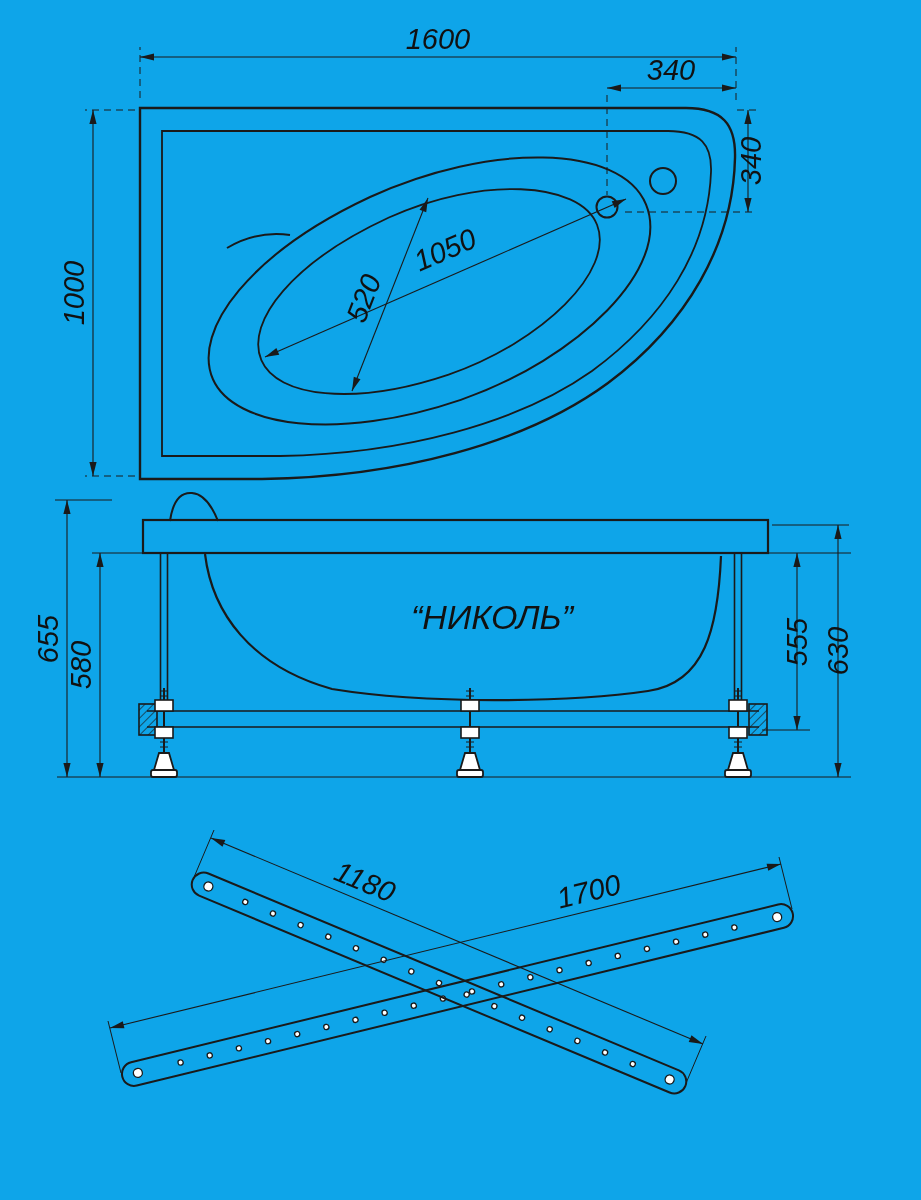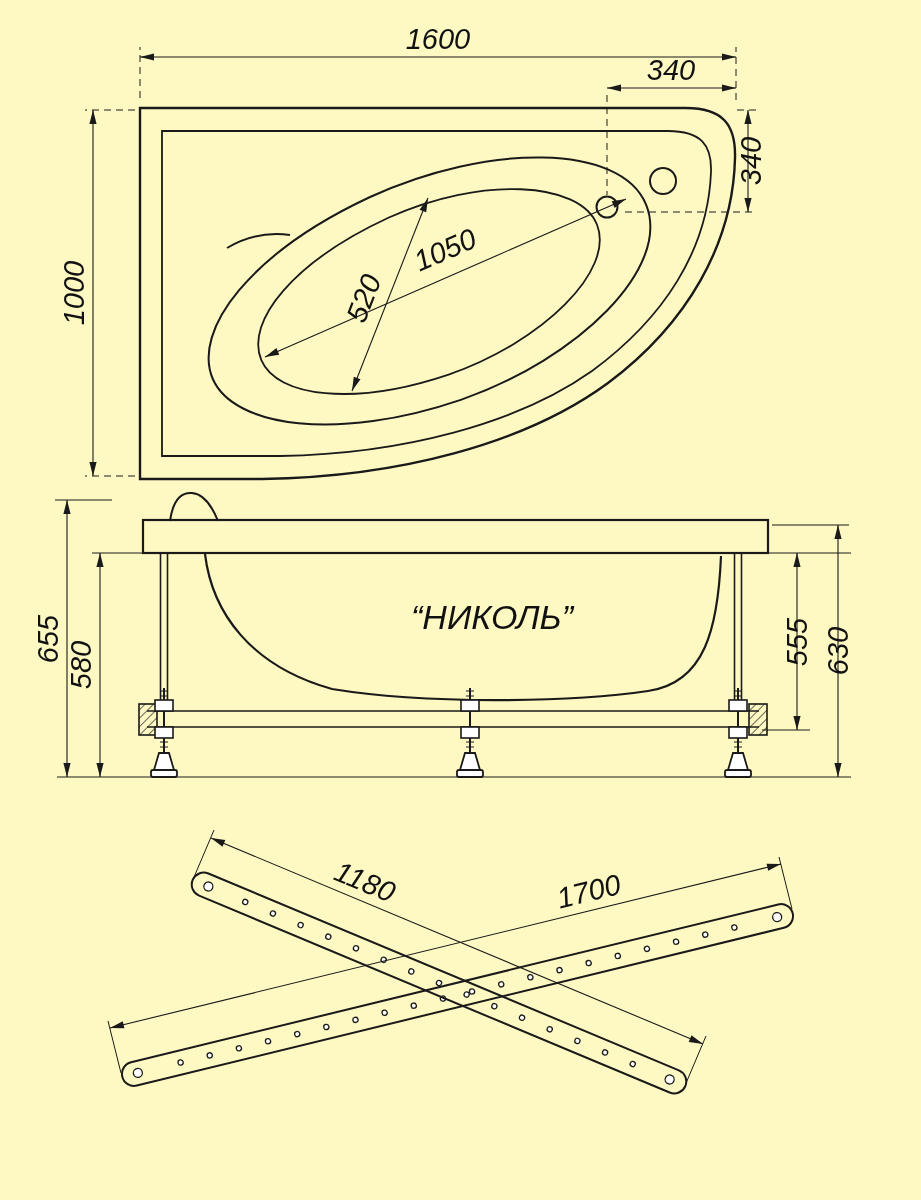--- a/index.html
+++ b/index.html
@@ -1,16 +1,16 @@
 <!DOCTYPE html>
 <html><head>
 <meta charset="utf-8">
 <style>
   html,body{margin:0;padding:0;background:#fff;}
-  .page{position:relative;width:921px;height:1200px;background:#fef9c3;overflow:hidden;
+  .page{position:relative;width:921px;height:1200px;background:#0ea5e9;overflow:hidden;
         font-family:"Liberation Sans",sans-serif;}
   svg{display:block;}
   .dim-text{font-style:italic;font-size:29px;fill:#111;font-family:"Liberation Sans",sans-serif;}
   .model-text{font-style:italic;font-size:34px;fill:#111;font-family:"Liberation Sans",sans-serif;}
   .outline{fill:none;stroke:#1a1a1a;}
   .thin{stroke:#1a1a1a;stroke-width:1;fill:none;}
   .ext{stroke:#1a1a1a;stroke-width:1;stroke-dasharray:7 5;fill:none;}
   .dim{stroke:#1a1a1a;stroke-width:1.1;fill:none;}
 </style>
 </head>

